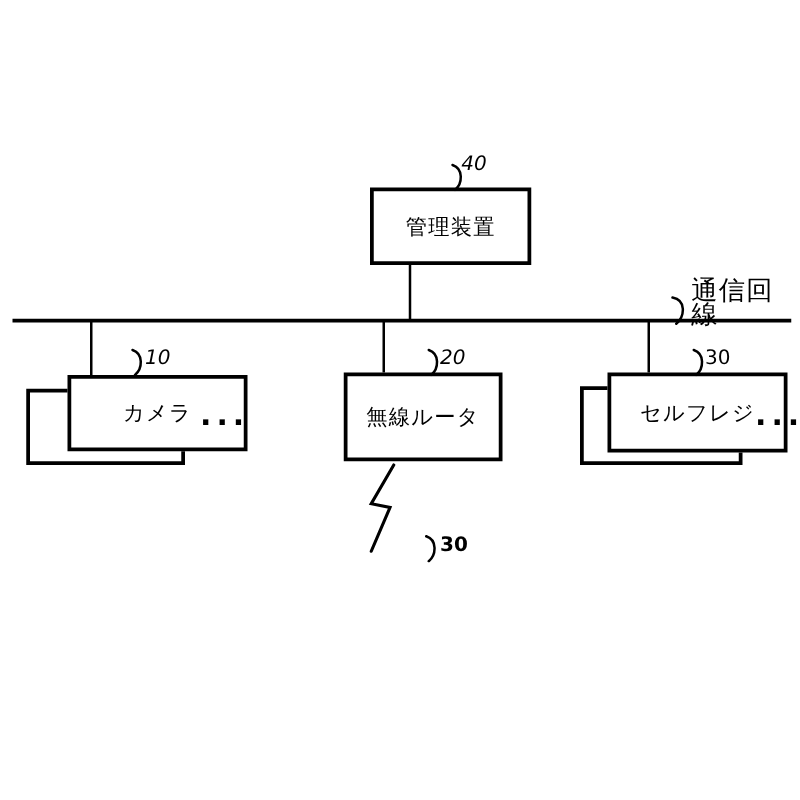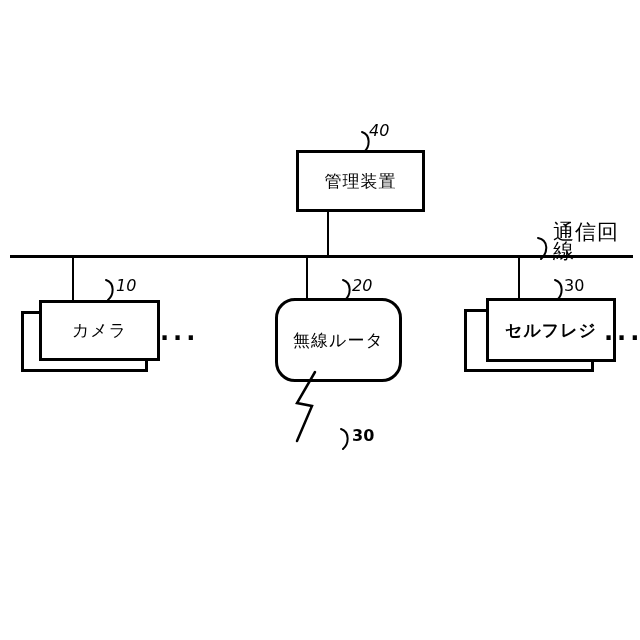--- a/index.html
+++ b/index.html
@@ -93,39 +93,39 @@
 
   <div class="node-box" style="left:264px; top:150px; width:129px; height:62px;">
     <span>管理装置</span>
   </div>
   <svg class="hook" style="left:360px; top:129px;" width="14" height="24" viewBox="0 0 14 24">
     <path d="M4,23 C10,18 11,6 2,3" fill="none" stroke="#000" stroke-width="2" stroke-linecap="round"></path>
   </svg>
   <div class="ref-num" style="left:369px; top:122px;font-style:italic;">40</div>
 
   <div class="shadow-box" style="left:21px; top:311px; width:127px; height:61px;"></div>
-  <div class="node-box" style="left:7px; top:300px; width:121px; height:61px;">
+  <div class="node-box" style="left:22px; top:300px; width:144px; height:61px;">
     <span>カメラ</span>
   </div>
   <svg class="hook" style="left:104px; top:277px;" width="14" height="24" viewBox="0 0 14 24">
     <path d="M4,23 C10,18 11,6 2,3" fill="none" stroke="#000" stroke-width="2" stroke-linecap="round"></path>
   </svg>
   <div class="ref-num" style="left:116px; top:277px;font-style:italic;">10</div>
   <div class="ellipsis" style="left:160px; top:320px;">...</div>
 
-  <div class="node-box" style="left:243px; top:298px; width:127px; height:84px;border-radius:20px;">
+  <div class="node-box" style="left:243px; top:298px; width:127px; height:71px;">
     <span>無線ルータ</span>
   </div>
   <svg class="hook" style="left:341px; top:277px;" width="14" height="24" viewBox="0 0 14 24">
     <path d="M4,23 C10,18 11,6 2,3" fill="none" stroke="#000" stroke-width="2" stroke-linecap="round"></path>
   </svg>
   <div class="ref-num" style="left:352px; top:277px;font-style:italic;">20</div>
 
   <div class="shadow-box" style="left:464px; top:309px; width:130px; height:63px;"></div>
-  <div class="node-box" style="left:454px; top:298px; width:130px; height:64px;font-weight:bold;">
+  <div class="node-box" style="left:454px; top:298px; width:144px; height:64px;">
     <span>セルフレジ</span>
   </div>
   <svg class="hook" style="left:553px; top:277px;" width="14" height="24" viewBox="0 0 14 24">
     <path d="M4,23 C10,18 11,6 2,3" fill="none" stroke="#000" stroke-width="2" stroke-linecap="round"></path>
   </svg>
   <div class="ref-num" style="left:564px; top:277px;">30</div>
   <div class="ellipsis" style="left:604px; top:320px;">...</div>
 
   <svg class="bolt" style="left:290px; top:368px;" width="32" height="78" viewBox="0 0 32 78">
     <polyline points="25,4 7,35 22,38 7,73" fill="none" stroke="#000" stroke-width="2.5" stroke-linejoin="miter" stroke-linecap="round"></polyline>

